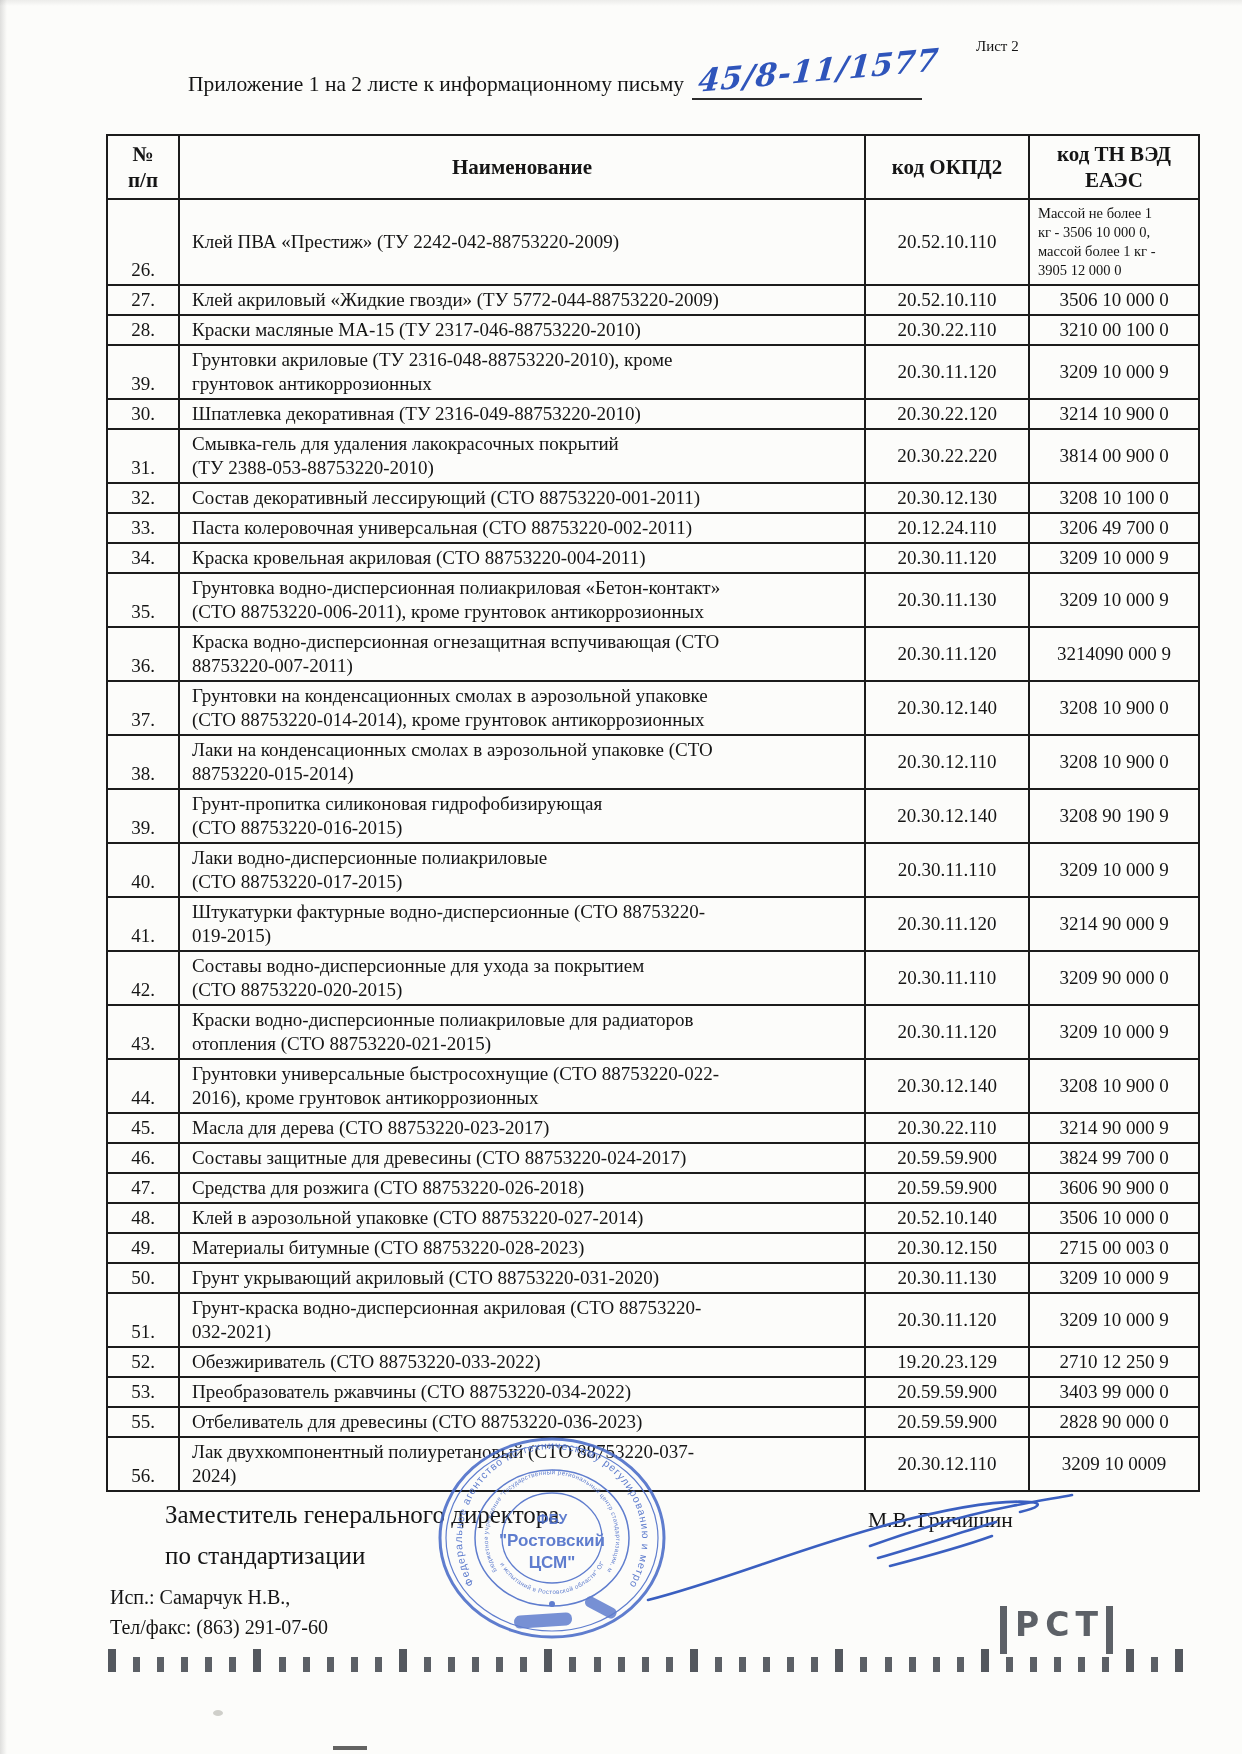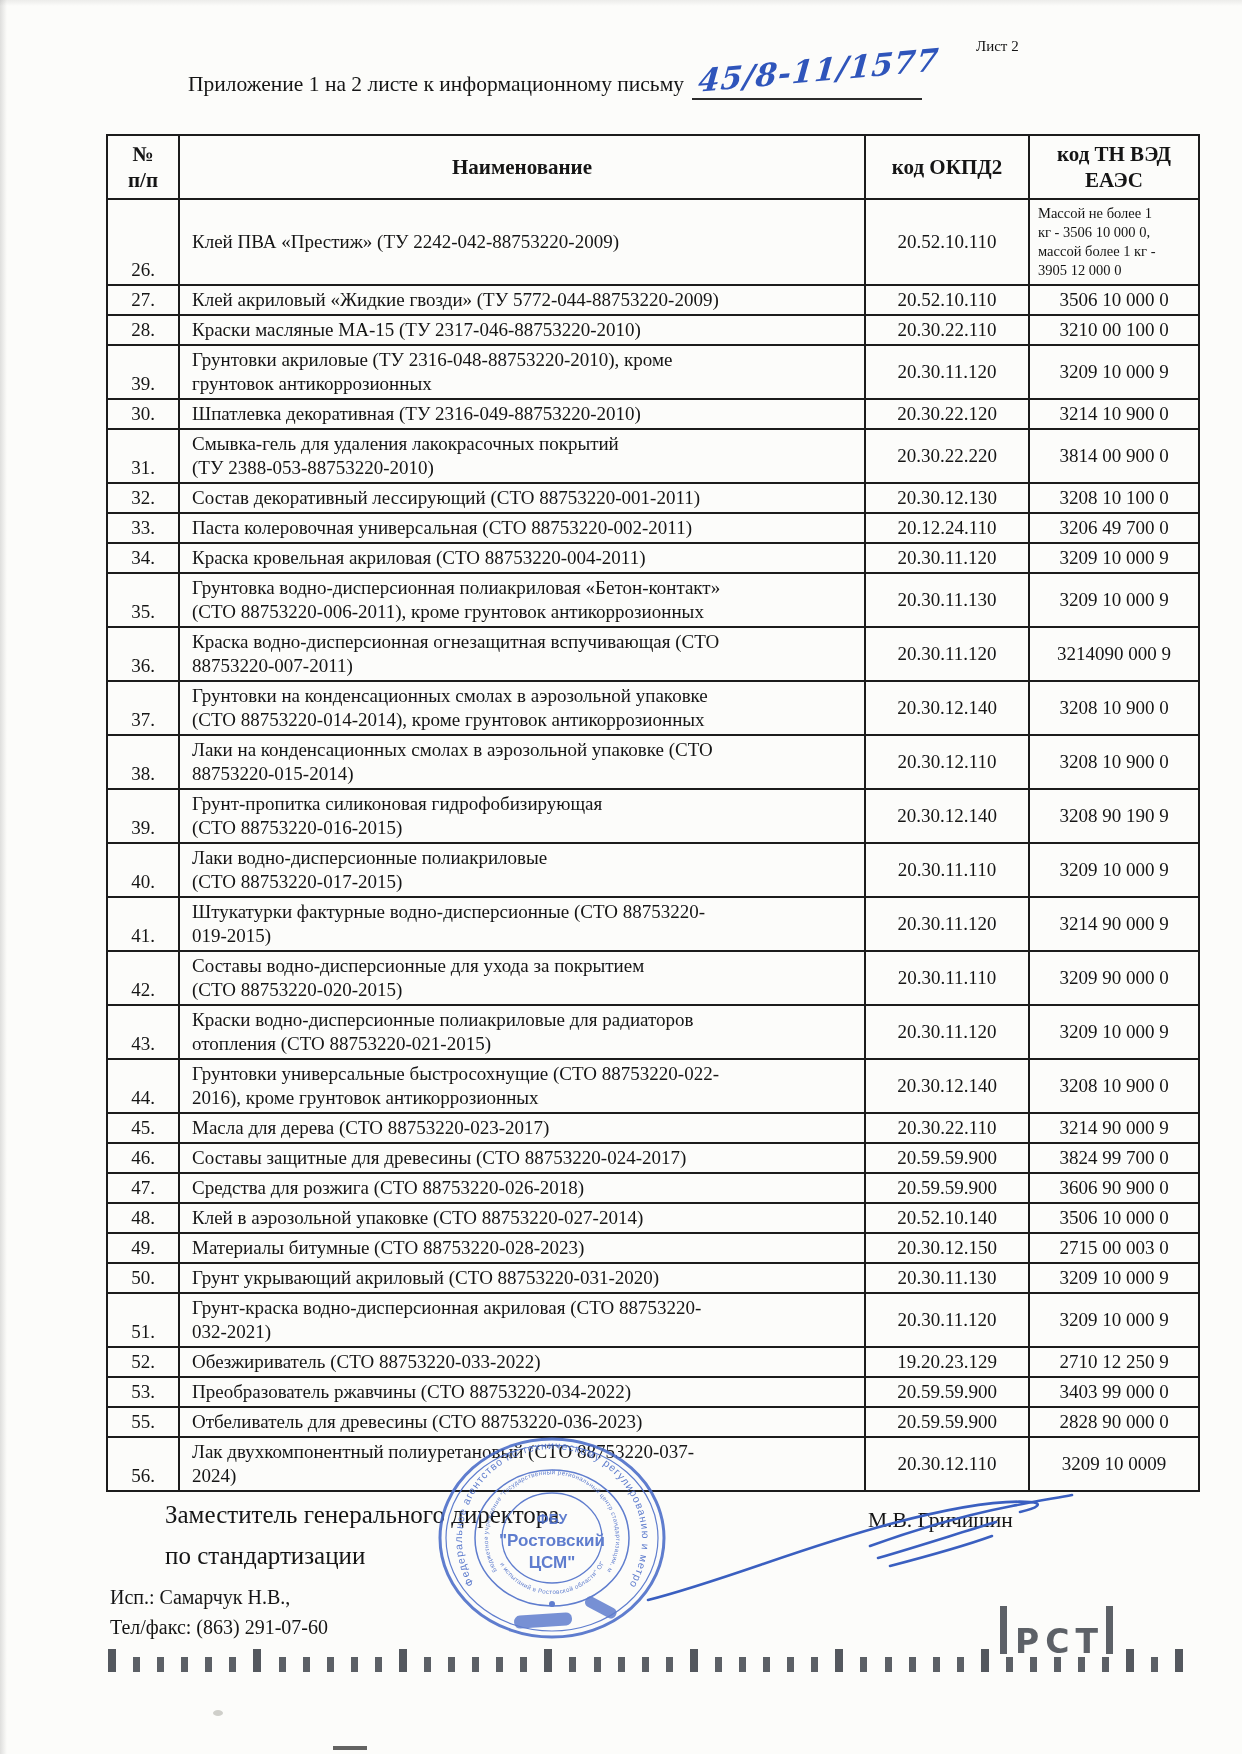--- a/index.html
+++ b/index.html
@@ -52,21 +52,21 @@
 
   .ruler{position:absolute;left:108px;top:1648px;width:1076px;height:24px;
     display:flex;justify-content:space-between;align-items:flex-end;}
   .tick{width:7px;height:15px;background:#5c6066;}
   .tick.tall{height:23px;width:8px;background:#54585e;}
 
   .rst{position:absolute;left:1000px;top:1606px;display:flex;align-items:flex-start;color:#5d6167;}
   .rst-bar{width:7px;height:48px;background:#5d6167;}
   .rst-letters{
     font-family:"DejaVu Sans", sans-serif;font-weight:bold;
-    font-size:33px;line-height:34px;letter-spacing:6px;margin:19px 2px 0 8px;
+    font-size:33px;line-height:34px;letter-spacing:6px;margin:2px 2px 0 8px;
   }
 </style>
 </head>
 <body>
 
 <div class="scan-edge-left"></div>
 <div class="scan-edge-top"></div>
 <div class="scan-dash-bottom"></div>
 <div class="scan-dot"></div>
 

